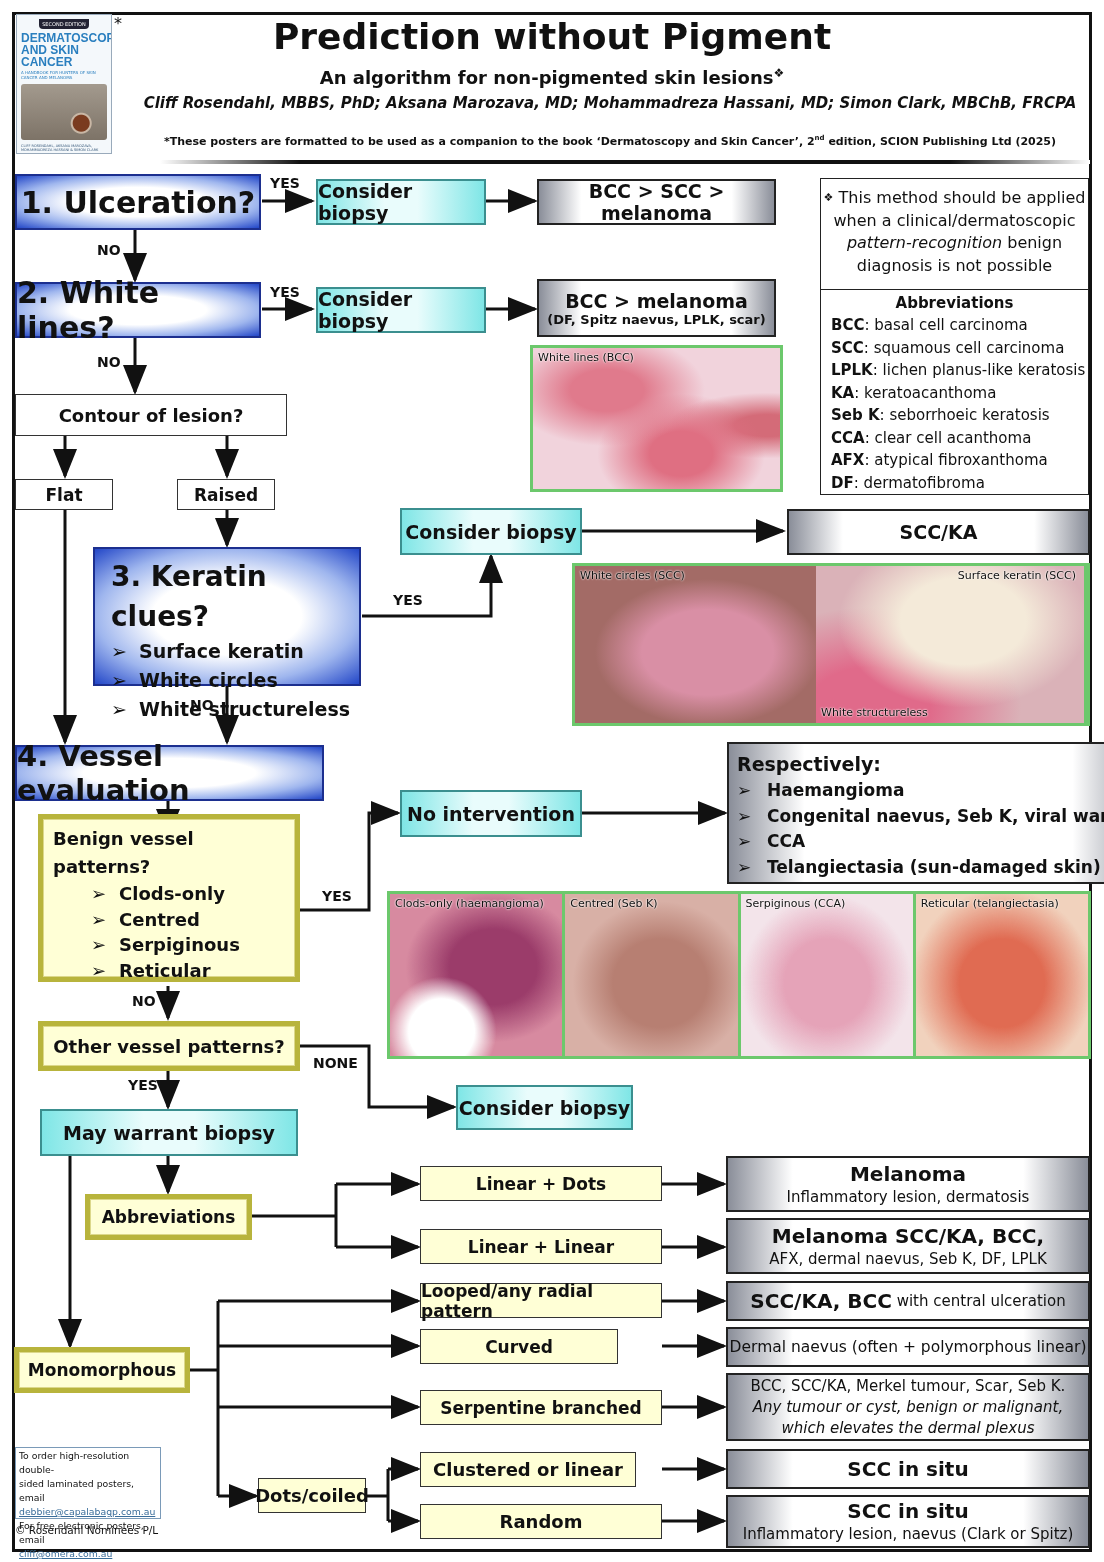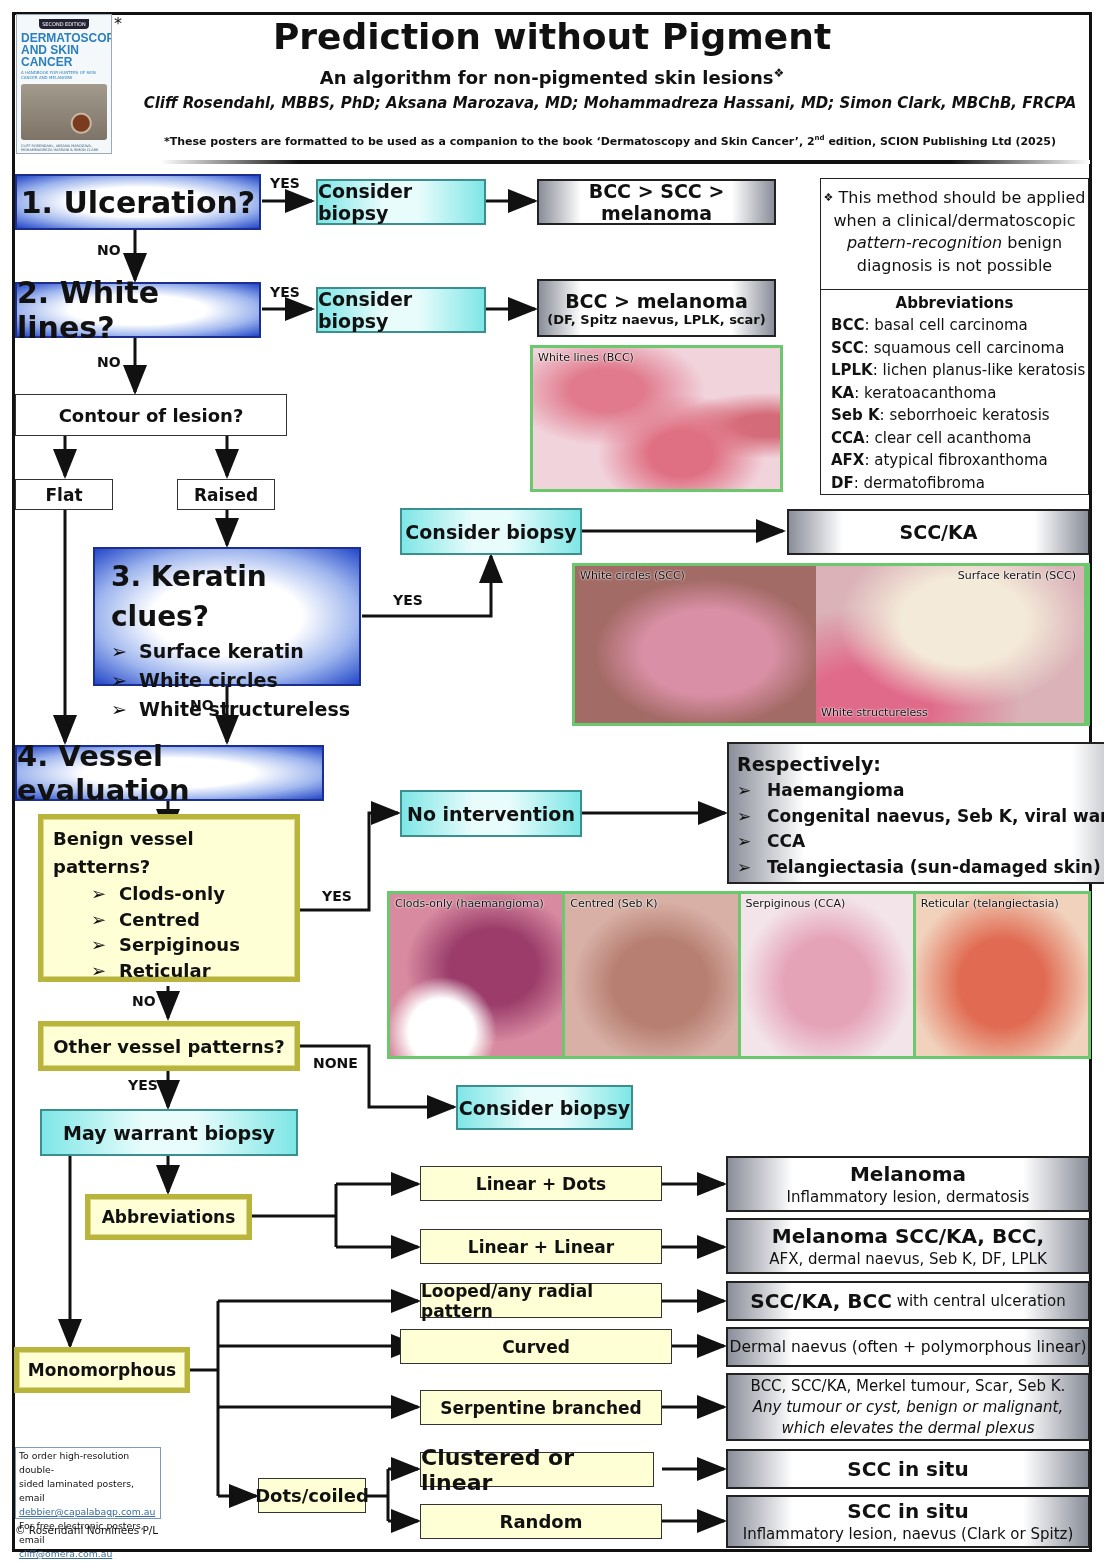--- a/index.html
+++ b/index.html
@@ -215,33 +215,33 @@
   <div style="font-size:20px;font-weight:bold;line-height:26px">Melanoma</div>
   <div style="font-size:15px;line-height:20px">Inflammatory lesion, dermatosis</div>
 </div>
 <div class="abs grey" style="left:726px;top:1218px;width:364px;height:56px">
   <div style="font-size:20px;font-weight:bold;line-height:26px">Melanoma SCC/KA, BCC,</div>
   <div style="font-size:15px;line-height:20px">AFX, dermal naevus, Seb K, DF, LPLK</div>
 </div>
 
 <div class="abs yellow" style="left:14px;top:1347px;width:176px;height:46px;display:flex;align-items:center;justify-content:center;font-size:17px;font-weight:bold">Monomorphous</div>
 <div class="abs ybox" style="left:420px;top:1283px;width:242px;height:35px">Looped/any radial pattern</div>
-<div class="abs ybox" style="left:400px;top:1329px;width:272px;height:35px">Curved</div>
+<div class="abs ybox" style="left:420px;top:1329px;width:198px;height:35px">Curved</div>
 <div class="abs ybox" style="left:420px;top:1390px;width:242px;height:35px">Serpentine branched</div>
 <div class="abs grey" style="left:726px;top:1281px;width:364px;height:40px;flex-direction:row">
   <span style="font-size:20px;font-weight:bold">SCC/KA, BCC</span>
     <span style="font-size:15px;white-space:pre"> with central ulceration</span>
 </div>
 <div class="abs grey" style="left:726px;top:1327px;width:364px;height:40px;font-size:15.5px">Dermal naevus (often + polymorphous linear)</div>
 <div class="abs grey" style="left:726px;top:1373px;width:364px;height:68px;font-size:15px;line-height:21px;padding:0 6px">
   <div><span>BCC, SCC/KA, Merkel tumour, Scar, Seb K.</span> <i>Any tumour or cyst, benign or malignant, which elevates the  dermal plexus</i></div>
 </div>
 
 <div class="abs ybox" style="left:258px;top:1478px;width:108px;height:35px;font-size:18px">Dots/coiled</div>
-<div class="abs ybox" style="left:420px;top:1452px;width:234px;height:35px;font-size:22px">Clustered or linear</div>
+<div class="abs ybox" style="left:420px;top:1452px;width:216px;height:35px;font-size:18px">Clustered or linear</div>
 <div class="abs ybox" style="left:420px;top:1504px;width:242px;height:35px;font-size:18px">Random</div>
 <div class="abs grey" style="left:726px;top:1449px;width:364px;height:40px;font-size:20px;font-weight:bold">SCC in situ</div>
 <div class="abs grey" style="left:726px;top:1495px;width:364px;height:53px">
   <div style="font-size:20px;font-weight:bold;line-height:25px">SCC in situ</div>
   <div style="font-size:15px;line-height:20px">Inflammatory lesion, naevus (Clark or Spitz)</div>
 </div>
 
 <div class="abs contact">
   <div>To order high-resolution double-</div>
   <div>sided laminated posters, email</div>

